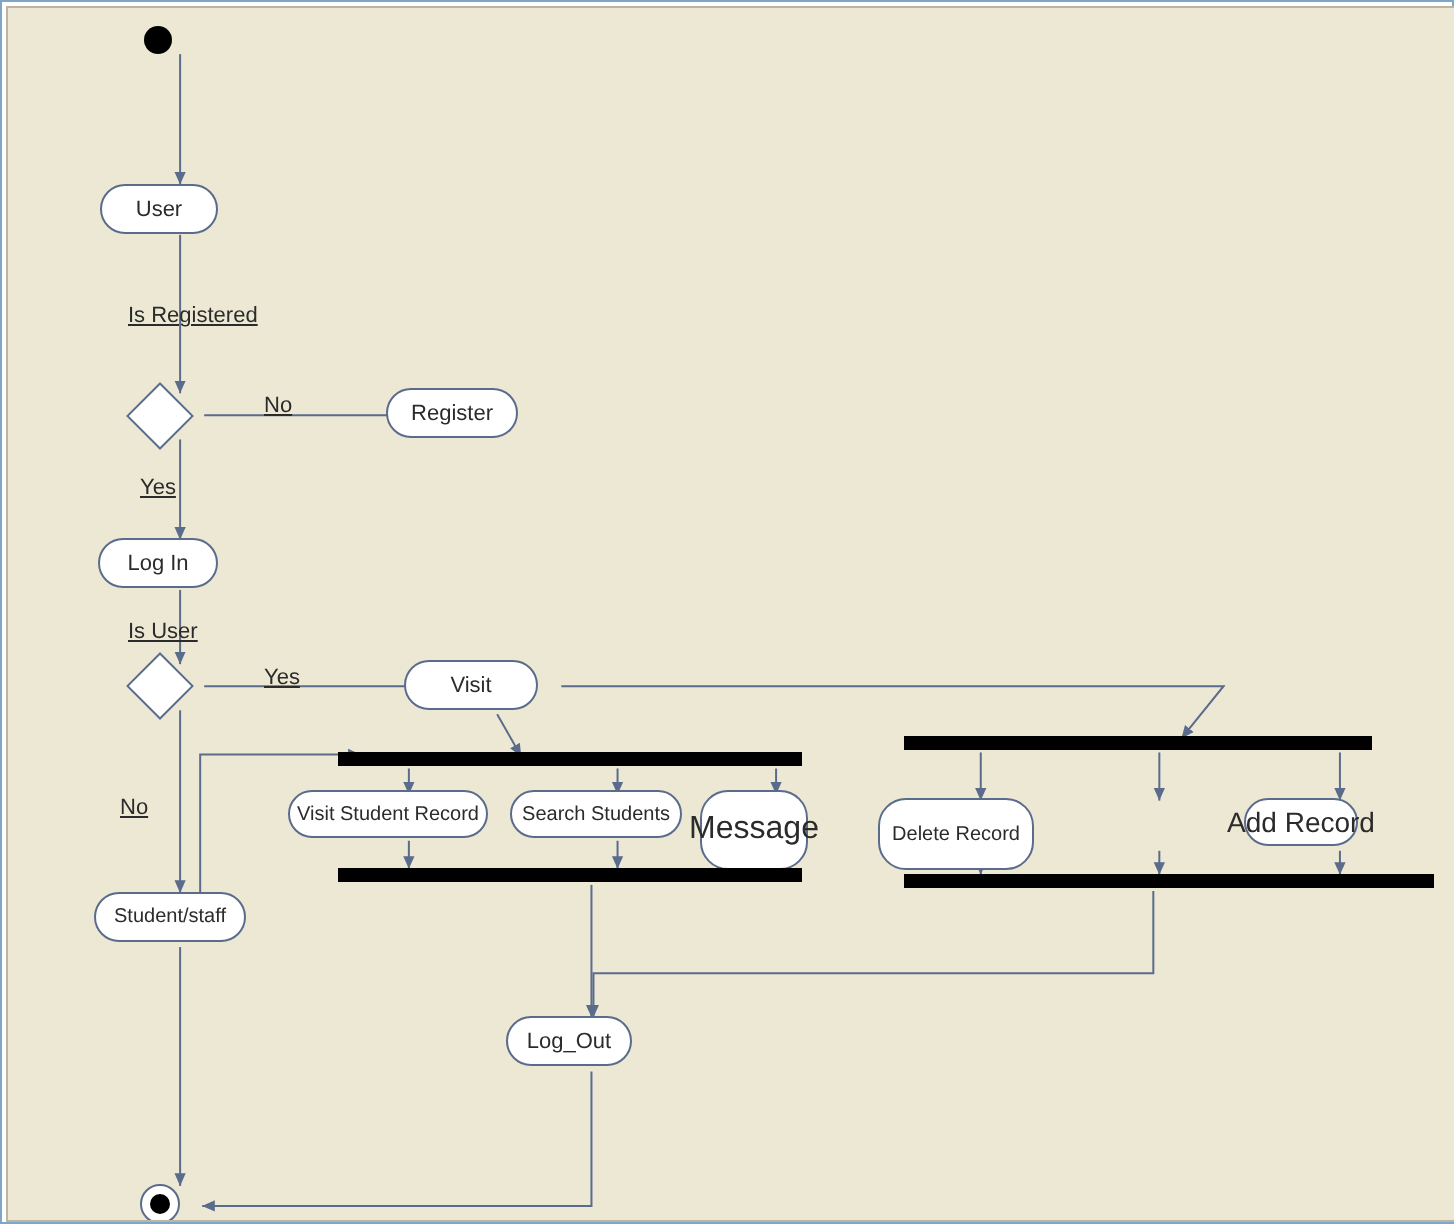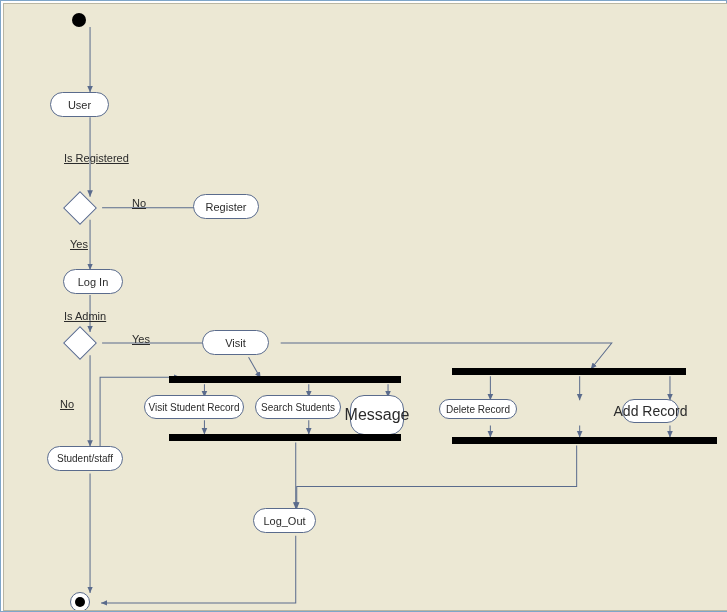--- a/index.html
+++ b/index.html
@@ -139,43 +139,43 @@
     <span class="label" style="left:60px;top:148px">Is Registered</span>
 
     <div class="decision" style="left:64px;top:192px"></div>
 
     <span class="label" style="left:128px;top:193px">No</span>
 
     <div class="activity" style="left:189px;top:190px;width:66px;height:25px">Register</div>
 
     <span class="label" style="left:66px;top:234px">Yes</span>
 
-    <div class="activity" style="left:59px;top:265px;width:60px;height:25px">Log In</div>
+    <div class="activity" style="left:45px;top:265px;width:60px;height:25px">Log In</div>
 
-    <span class="label" style="left:60px;top:306px">Is Admin</span>
+    <span class="label" style="left:60px;top:306px">Is User</span>
 
     <div class="decision" style="left:64px;top:327px"></div>
 
     <span class="label" style="left:128px;top:329px">Yes</span>
 
     <div class="activity" style="left:198px;top:326px;width:67px;height:25px">Visit</div>
 
     <span class="label" style="left:56px;top:394px">No</span>
 
     <div class="bar" style="left:165px;top:372px;width:232px"></div>
 
     <div class="activity" style="left:140px;top:391px;width:100px;height:24px;font-size:10px">Visit  Student Record</div>
     <div class="activity" style="left:251px;top:391px;width:86px;height:24px;font-size:10px">Search Students</div>
     <div class="activity" style="left:346px;top:391px;width:54px;height:40px;font-size:16px">Message</div>
 
     <div class="bar" style="left:165px;top:430px;width:232px"></div>
 
     <div class="bar" style="left:448px;top:364px;width:234px"></div>
 
-    <div class="activity" style="left:435px;top:395px;width:78px;height:20px;font-size:10px">Delete Record</div>
+    <div class="activity" style="left:435px;top:395px;width:78px;height:36px;font-size:10px">Delete Record</div>
     <div class="activity" style="left:618px;top:395px;width:57px;height:24px;font-size:14px">Add Record</div>
 
     <div class="bar" style="left:448px;top:433px;width:265px"></div>
 
     <div class="activity" style="left:43px;top:442px;width:76px;height:25px;font-size:10px">Student/staff</div>
 
     <div class="activity" style="left:249px;top:504px;width:63px;height:25px">Log_Out</div>
 
     <div class="final" style="left:66px;top:588px"></div>
 

